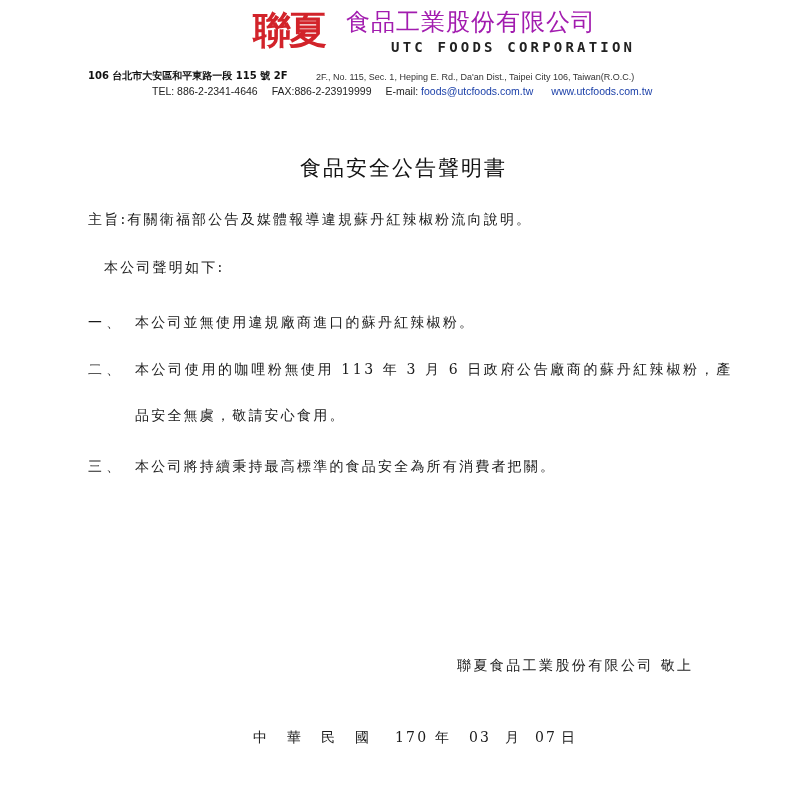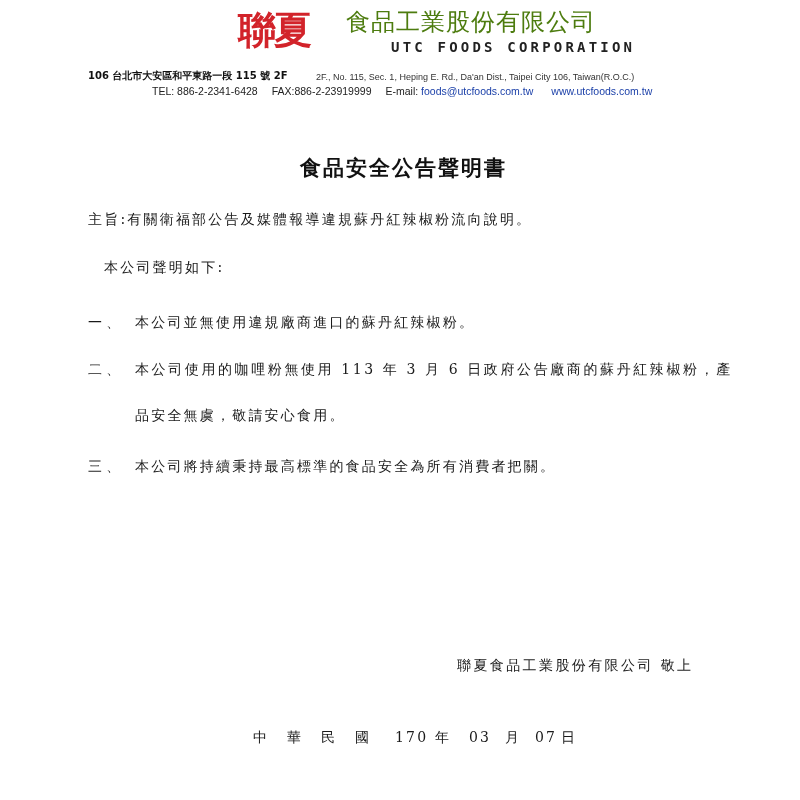--- a/index.html
+++ b/index.html
@@ -12,34 +12,34 @@
       height: 800px;
       position: relative;
       overflow: hidden;
       font-family: "DejaVu Serif", "Liberation Serif", serif;
       color: #111111;
     }
     .abs { position: absolute; white-space: nowrap; }
 
     
     .logo-mark {
-      left: 238px; top: 8px;
+      left: 253px; top: 8px;
       font-family: "DejaVu Sans", sans-serif;
       font-weight: bold;
       font-size: 38px;
       line-height: 44px;
       color: #d2232a;
       letter-spacing: -2px;
     }
     .company-zh {
       left: 346px; top: 8px;
       font-family: Liberation Sans, sans-serif;
       font-size: 24px;
       line-height: 28px;
-      color: #4d7c0f;
+      color: #a21caf;
       letter-spacing: 1px;
     }
     .company-en {
       left: 347px; top: 38px;
       font-family: "DejaVu Sans Mono", monospace;
       font-weight: bold;
       font-size: 14px;
       line-height: 18px;
       color: #222222;
       letter-spacing: 3.2px;
@@ -69,21 +69,21 @@
     }
     .contact-line span { margin-right: 14px; }
     .link {
       color: #1a3fa8;
     }
 
     
     .doc-title {
       left: 300px; top: 155px;
       font-family: "DejaVu Serif", serif;
-      font-weight: bold;
+      font-weight: normal;
       font-size: 21px;
       line-height: 26px;
       letter-spacing: 2px;
       color: #111;
     }
 
     
     .body-text {
       font-family: "DejaVu Serif", serif;
       font-size: 14px;
@@ -122,21 +122,21 @@
 <body>
 
 <div class="abs logo-mark">聯夏</div>
 <div class="abs company-zh">食品工業股份有限公司</div>
 <div class="abs company-en">UTC FOODS CORPORATION</div>
 
 <div class="abs addr-zh">106 台北市大安區和平東路一段 115 號 2F</div>
 <div class="abs addr-en">2F., No. 115, Sec. 1, Heping E. Rd., Da'an Dist., Taipei City 106, Taiwan(R.O.C.)</div>
 
 <div class="abs contact-line">
-  <span>TEL: 886-2-2341-6428</span><span>FAX:886-2-23919999</span><span style="margin-right:0">E-mail: </span><span class="link">foods@utcfoods.com.tw</span><span class="link" style="margin-left:4px">www.utcfoods.com.tw</span>
+  <span>TEL: 886-2-2341-4646</span><span>FAX:886-2-23919999</span><span style="margin-right:0">E-mail: </span><span class="link">foods@utcfoods.com.tw</span><span class="link" style="margin-left:4px">www.utcfoods.com.tw</span>
 </div>
 
 <div class="abs doc-title">食品安全公告聲明書</div>
 
 <div class="abs body-text subject">主旨:有關衛福部公告及媒體報導違規蘇丹紅辣椒粉流向說明。</div>
 <div class="abs body-text intro">本公司聲明如下:</div>
 
 <div class="abs body-text item-num item1-num">一、</div>
 <div class="abs body-text item1-text">本公司並無使用違規廠商進口的蘇丹紅辣椒粉。</div>
 

